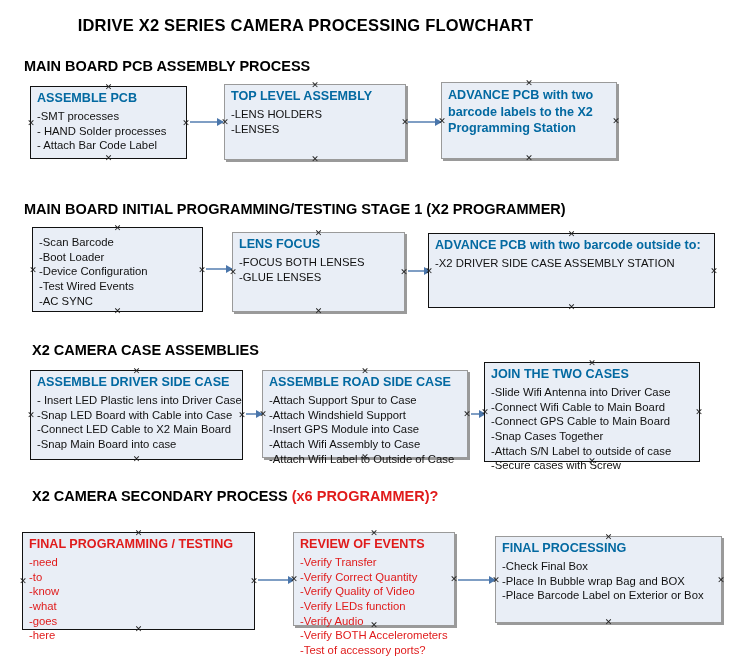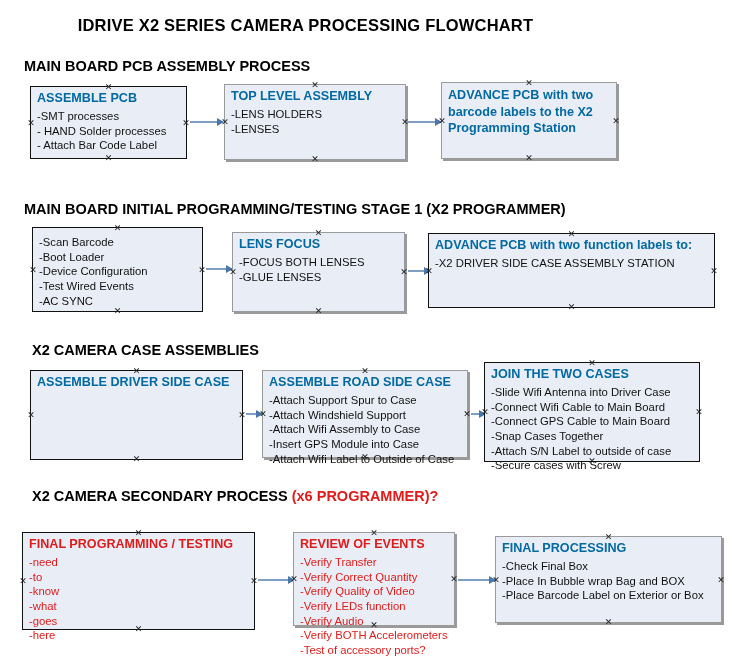--- a/index.html
+++ b/index.html
@@ -171,51 +171,57 @@
     </div>
     <span class="handle" style="left:50%; top:0;">✕</span>
     <span class="handle" style="left:50%; top:100%;">✕</span>
     <span class="handle" style="left:0; top:50%;">✕</span>
     <span class="handle" style="left:100%; top:50%;">✕</span>
   </div>
 
   <div class="arrow" style="left:408px; top:270px; width:22px;"></div>
 
   <div class="node thin" style="left:428px; top:233px; width:287px; height:75px;">
-    <div class="node-title">ADVANCE PCB with two function labels to:</div>
+    <div class="node-title">ADVANCE PCB with two barcode outside to:</div>
     <div class="node-body">
       <div class="node-line">-X2 DRIVER  SIDE  CASE  ASSEMBLY STATION</div>
     </div>
     <span class="handle" style="left:50%; top:0;">✕</span>
     <span class="handle" style="left:50%; top:100%;">✕</span>
     <span class="handle" style="left:0; top:50%;">✕</span>
     <span class="handle" style="left:100%; top:50%;">✕</span>
   </div>
 
   <div class="section-head" style="left:32px; top:342px;">
     <span>X2 CAMERA CASE ASSEMBLIES</span>
   </div>
 
   <div class="node thin" style="left:30px; top:370px; width:213px; height:90px;">
     <div class="node-title">ASSEMBLE DRIVER SIDE CASE</div>
+    <div class="node-body">
+      <div class="node-line">- Insert LED Plastic lens into Driver Case</div>
+      <div class="node-line">-Snap LED Board with Cable into Case</div>
+      <div class="node-line">-Connect LED Cable to X2 Main Board</div>
+      <div class="node-line">-Snap Main Board into case</div>
+    </div>
     <span class="handle" style="left:50%; top:0;">✕</span>
     <span class="handle" style="left:50%; top:100%;">✕</span>
     <span class="handle" style="left:0; top:50%;">✕</span>
     <span class="handle" style="left:100%; top:50%;">✕</span>
   </div>
 
   <div class="arrow" style="left:246px; top:413px; width:16px;"></div>
 
   <div class="node shadow" style="left:262px; top:370px; width:206px; height:88px;">
     <div class="node-title">ASSEMBLE ROAD SIDE CASE</div>
     <div class="node-body">
       <div class="node-line">-Attach Support Spur to Case</div>
       <div class="node-line">-Attach Windshield Support</div>
+      <div class="node-line">-Insert GPS Module into Case</div>
       <div class="node-line">-Attach Wifi Assembly to Case</div>
-      <div class="node-line">-Insert GPS Module into Case</div>
       <div class="node-line">-Attach Wifi Label to Outside of Case</div>
     </div>
     <span class="handle" style="left:50%; top:0;">✕</span>
     <span class="handle" style="left:50%; top:100%;">✕</span>
     <span class="handle" style="left:0; top:50%;">✕</span>
     <span class="handle" style="left:100%; top:50%;">✕</span>
   </div>
 
   <div class="arrow" style="left:471px; top:413px; width:14px;"></div>
 

